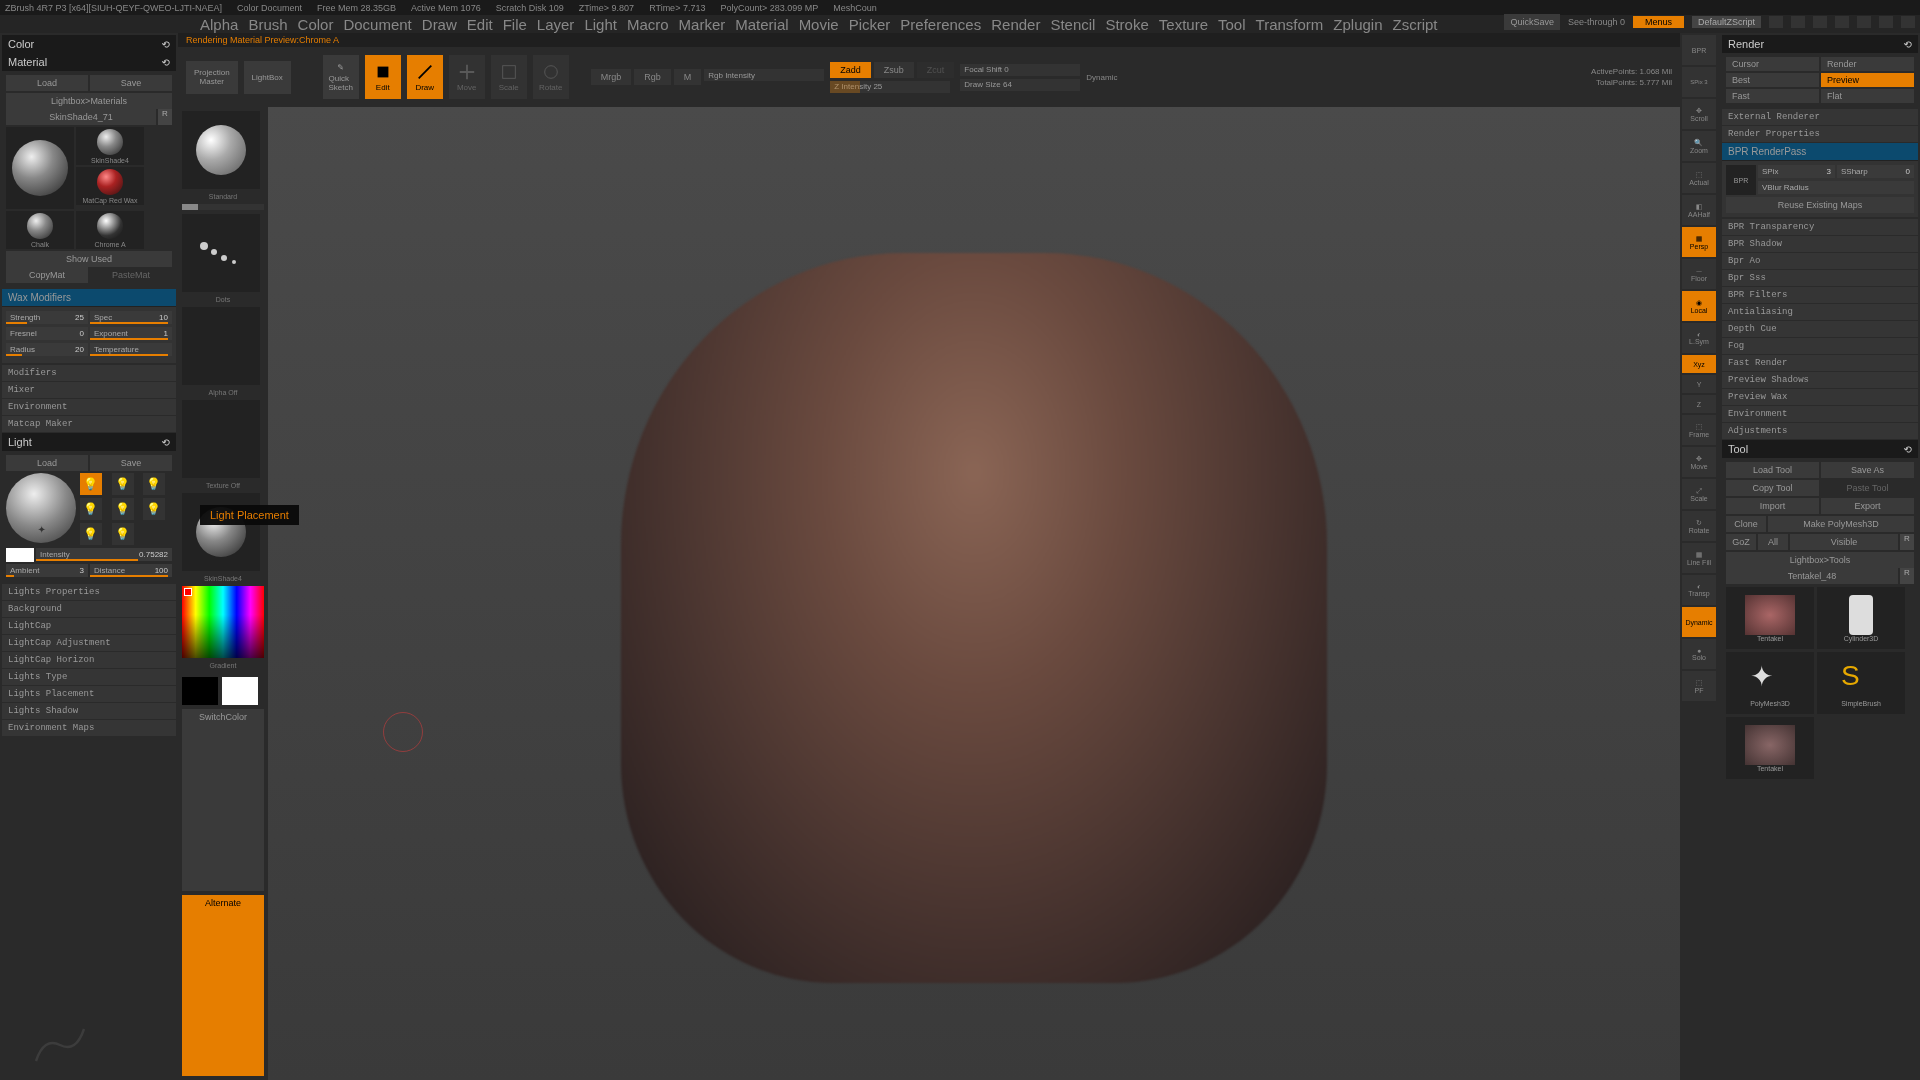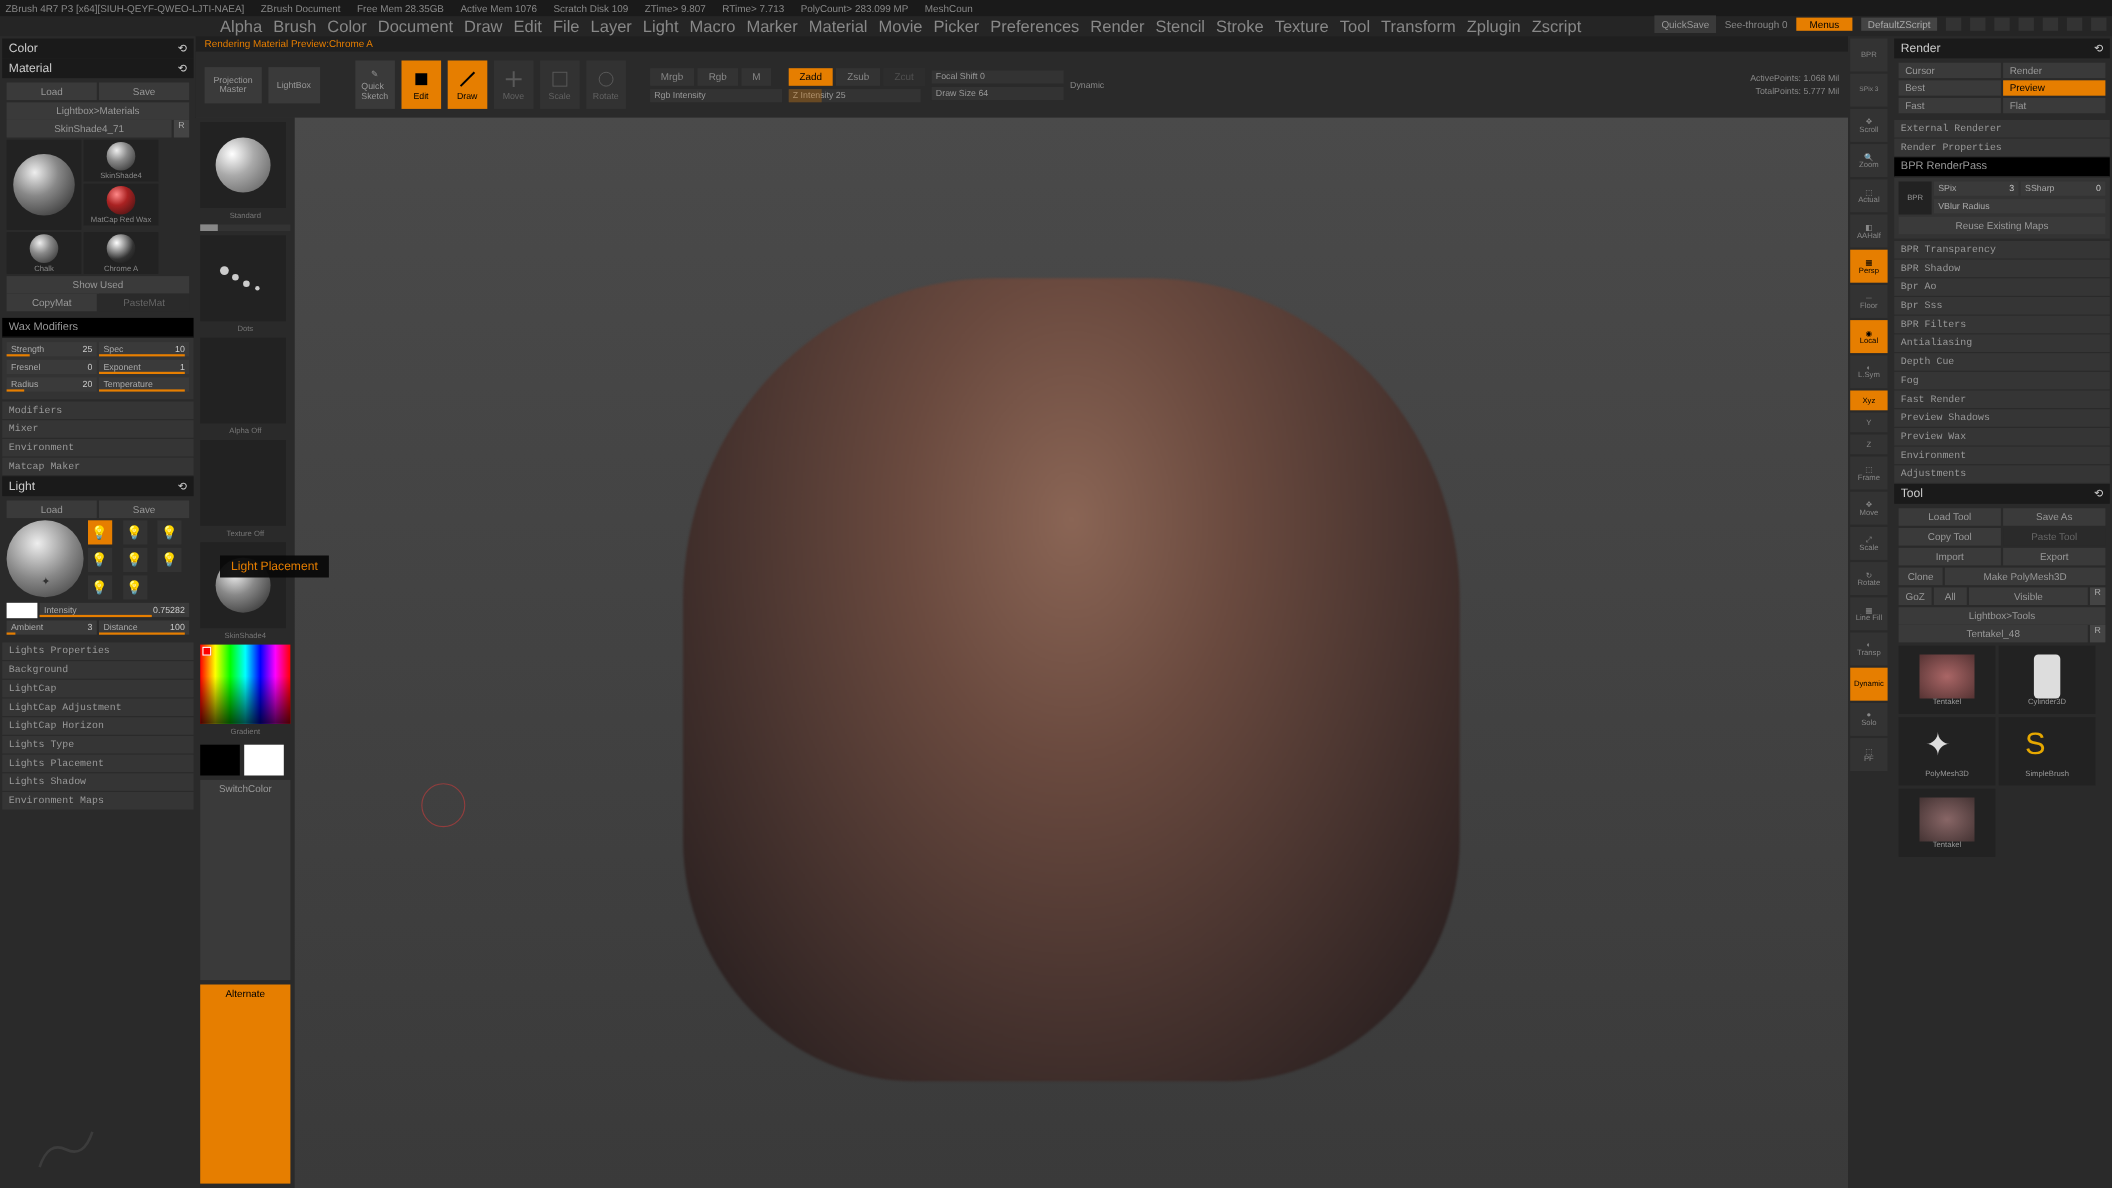--- a/index.html
+++ b/index.html
@@ -18,21 +18,21 @@
 .main-layout { display: flex; height: calc(100% - 33px); }
 .left-panel { width: 178px; background: #2a2a2a; padding: 2px; overflow: hidden; }
 .center-area { flex: 1; background: #2a2a2a; display: flex; flex-direction: column; }
 .right-sidebar { width: 40px; background: #2a2a2a; display: flex; flex-direction: column; gap: 2px; padding: 2px; }
 .right-panel { width: 200px; background: #2a2a2a; padding: 2px; }
 
 .panel-header { background: #1a1a1a; color: #ccc; padding: 3px 6px; font-size: 11px; display: flex; justify-content: space-between; align-items: center; }
 .panel-header .close { font-size: 10px; }
 
 .section { background: #333; margin-bottom: 2px; }
-.section-title { background: #000000; color: #999; padding: 3px 6px; font-size: 10px; border-bottom: 1px solid #222; }
+.section-title { background: #0c4a6e; color: #999; padding: 3px 6px; font-size: 10px; border-bottom: 1px solid #222; }
 .section-body { padding: 4px; }
 
 .btn-row { display: flex; gap: 2px; margin-bottom: 2px; }
 .btn { background: #3a3a3a; color: #999; padding: 3px 6px; font-size: 9px; flex: 1; text-align: center; cursor: pointer; }
 .btn.wide { flex: 2; }
 .btn.dim { background: #2a2a2a; color: #666; }
 .btn.orange { background: #e67e00; color: #000; }
 .r-marker { background: #444; color: #aaa; width: 14px; text-align: center; font-size: 8px; }
 
 .mat-grid { display: flex; flex-wrap: wrap; gap: 2px; }
@@ -100,21 +100,21 @@
 .tool-thumb { width: 88px; height: 62px; background: #222; display: flex; flex-direction: column; align-items: center; justify-content: center; font-size: 7px; }
 
 .logo-overlay { position: absolute; bottom: 5px; left: 20px; width: 80px; height: 60px; opacity: 0.3; }
 </style>
 </head>
 <body>
 
 <div class="titlebar">
   <div class="titlebar-left">
     <span>ZBrush 4R7 P3 [x64][SIUH-QEYF-QWEO-LJTI-NAEA]</span>
-    <span>ZBrush Document</span>
+    <span>Color Document</span>
     <span>Free Mem 28.35GB</span>
     <span>Active Mem 1076</span>
     <span>Scratch Disk 109</span>
     <span>ZTime&gt; 9.807</span>
     <span>RTime&gt; 7.713</span>
     <span>PolyCount&gt; 283.099 MP</span>
     <span>MeshCoun</span>
   </div>
   <div class="titlebar-right">
     <span class="btn">QuickSave</span>
@@ -351,21 +351,21 @@
           </svg>
           <span>Scale</span>
         </div>
       <div class="tool-icon dim">
           <svg viewBox="0 0 20 20">
             <circle cx="10" cy="10" r="7" fill="none" stroke="#888"></circle>
           </svg>
           <span>Rotate</span>
         </div>
       <div style="width:10px"></div>
-      <div style="display:flex;flex-direction:column;gap:3px">
+      <div style="display:flex;flex-direction:row;gap:3px">
         <div style="display:flex;gap:3px">
           <span class="mode-btn">Mrgb</span>
           <span class="mode-btn">Rgb</span>
           <span class="mode-btn">M</span>
         </div>
         <div class="slider-toolbar">
             <span>Rgb Intensity</span>
           </div>
       </div>
       <div style="display:flex;flex-direction:column;gap:3px">

